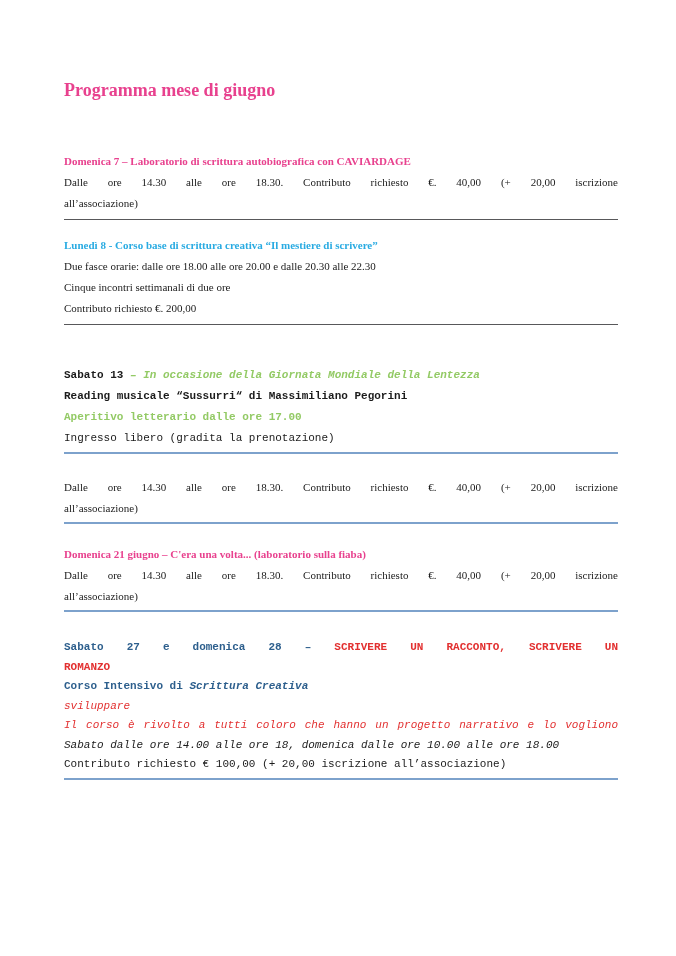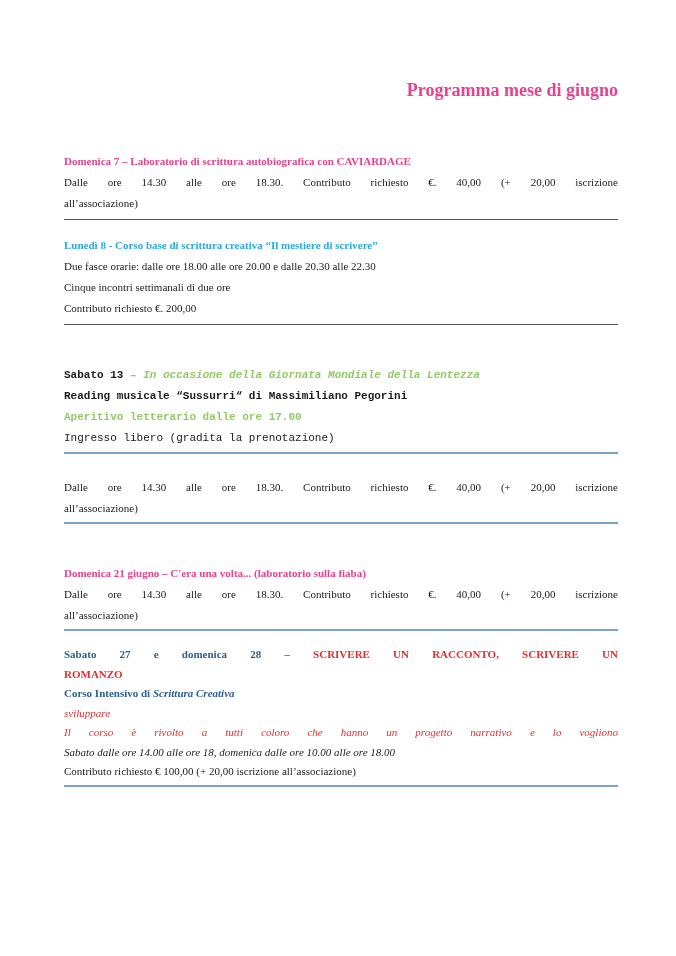--- a/index.html
+++ b/index.html
@@ -20,29 +20,29 @@
   .green{color:var(--green)}
   .dkblue{color:var(--darkblue)}
   .red{color:var(--red)}
   .jl{text-align:justify;text-align-last:justify;}
   .divider{border-bottom-style:solid;}
   .divider.dark{height:5px;border-bottom-width:1.6px;border-bottom-color:var(--divider_dark);}
   .divider.blue{height:3px;border-bottom-width:2px;border-bottom-color:var(--divider_blue);}
   h1.title{
     margin:0;padding-top:80px;
     font-size:18px;line-height:21px;
-    text-align:right;font-weight:bold;
+    text-align:left;font-weight:bold;
     color:var(--pink);
   }
   .sec1{margin-top:50px;}
   .sec2{margin-top:15px;}
   .sec3{margin-top:40px;font-family:Liberation Mono, monospace;}
   .sec4{margin-top:23px;}
-  .sec5{margin-top:39px;}
-  .sec6{margin-top:14px;}
+  .sec5{margin-top:20px;}
+  .sec6{margin-top:26px;font-family:Liberation Mono, monospace;}
   .sec6 p{line-height:19.5px;}
   .footer{
     margin-top:47px;
     background:var(--footer_bg);
     text-align:center;
     padding:3px 0 4px 0;
   }
   .footer p{font-size:12.5px;line-height:15px;font-weight:bold;text-align:center;text-align-last:center;}
   .footer .ftitle{color:var(--red);font-style:italic;}
   .footer a{color:var(--link_blue);text-decoration:underline;display:block;cursor:pointer;}

